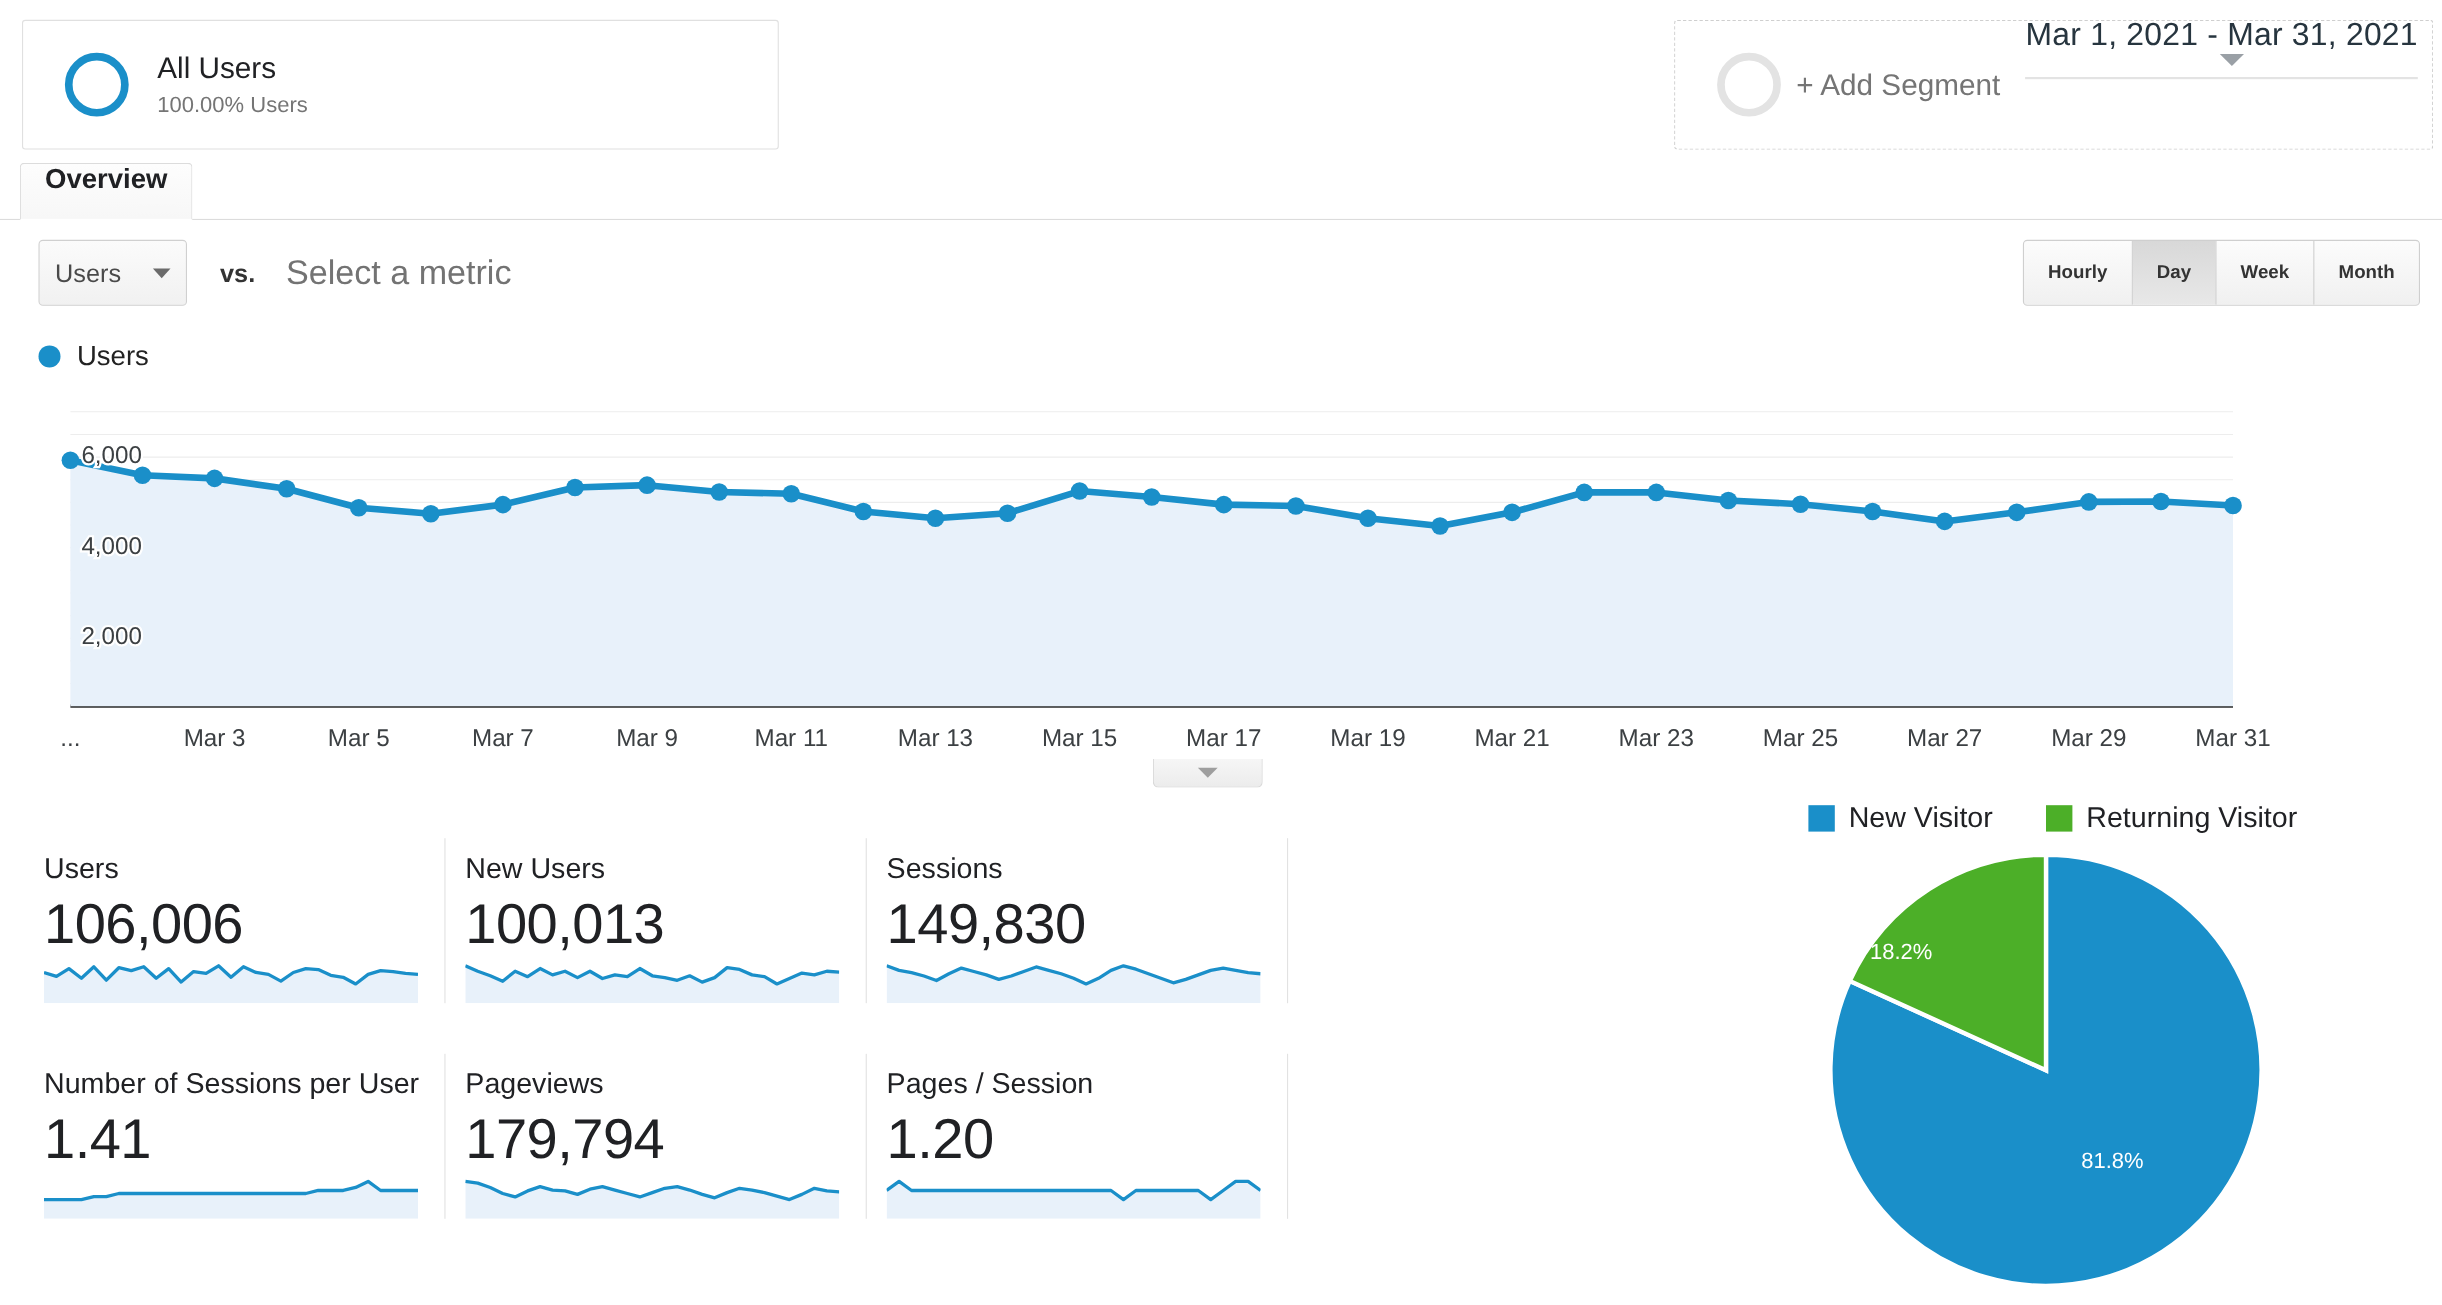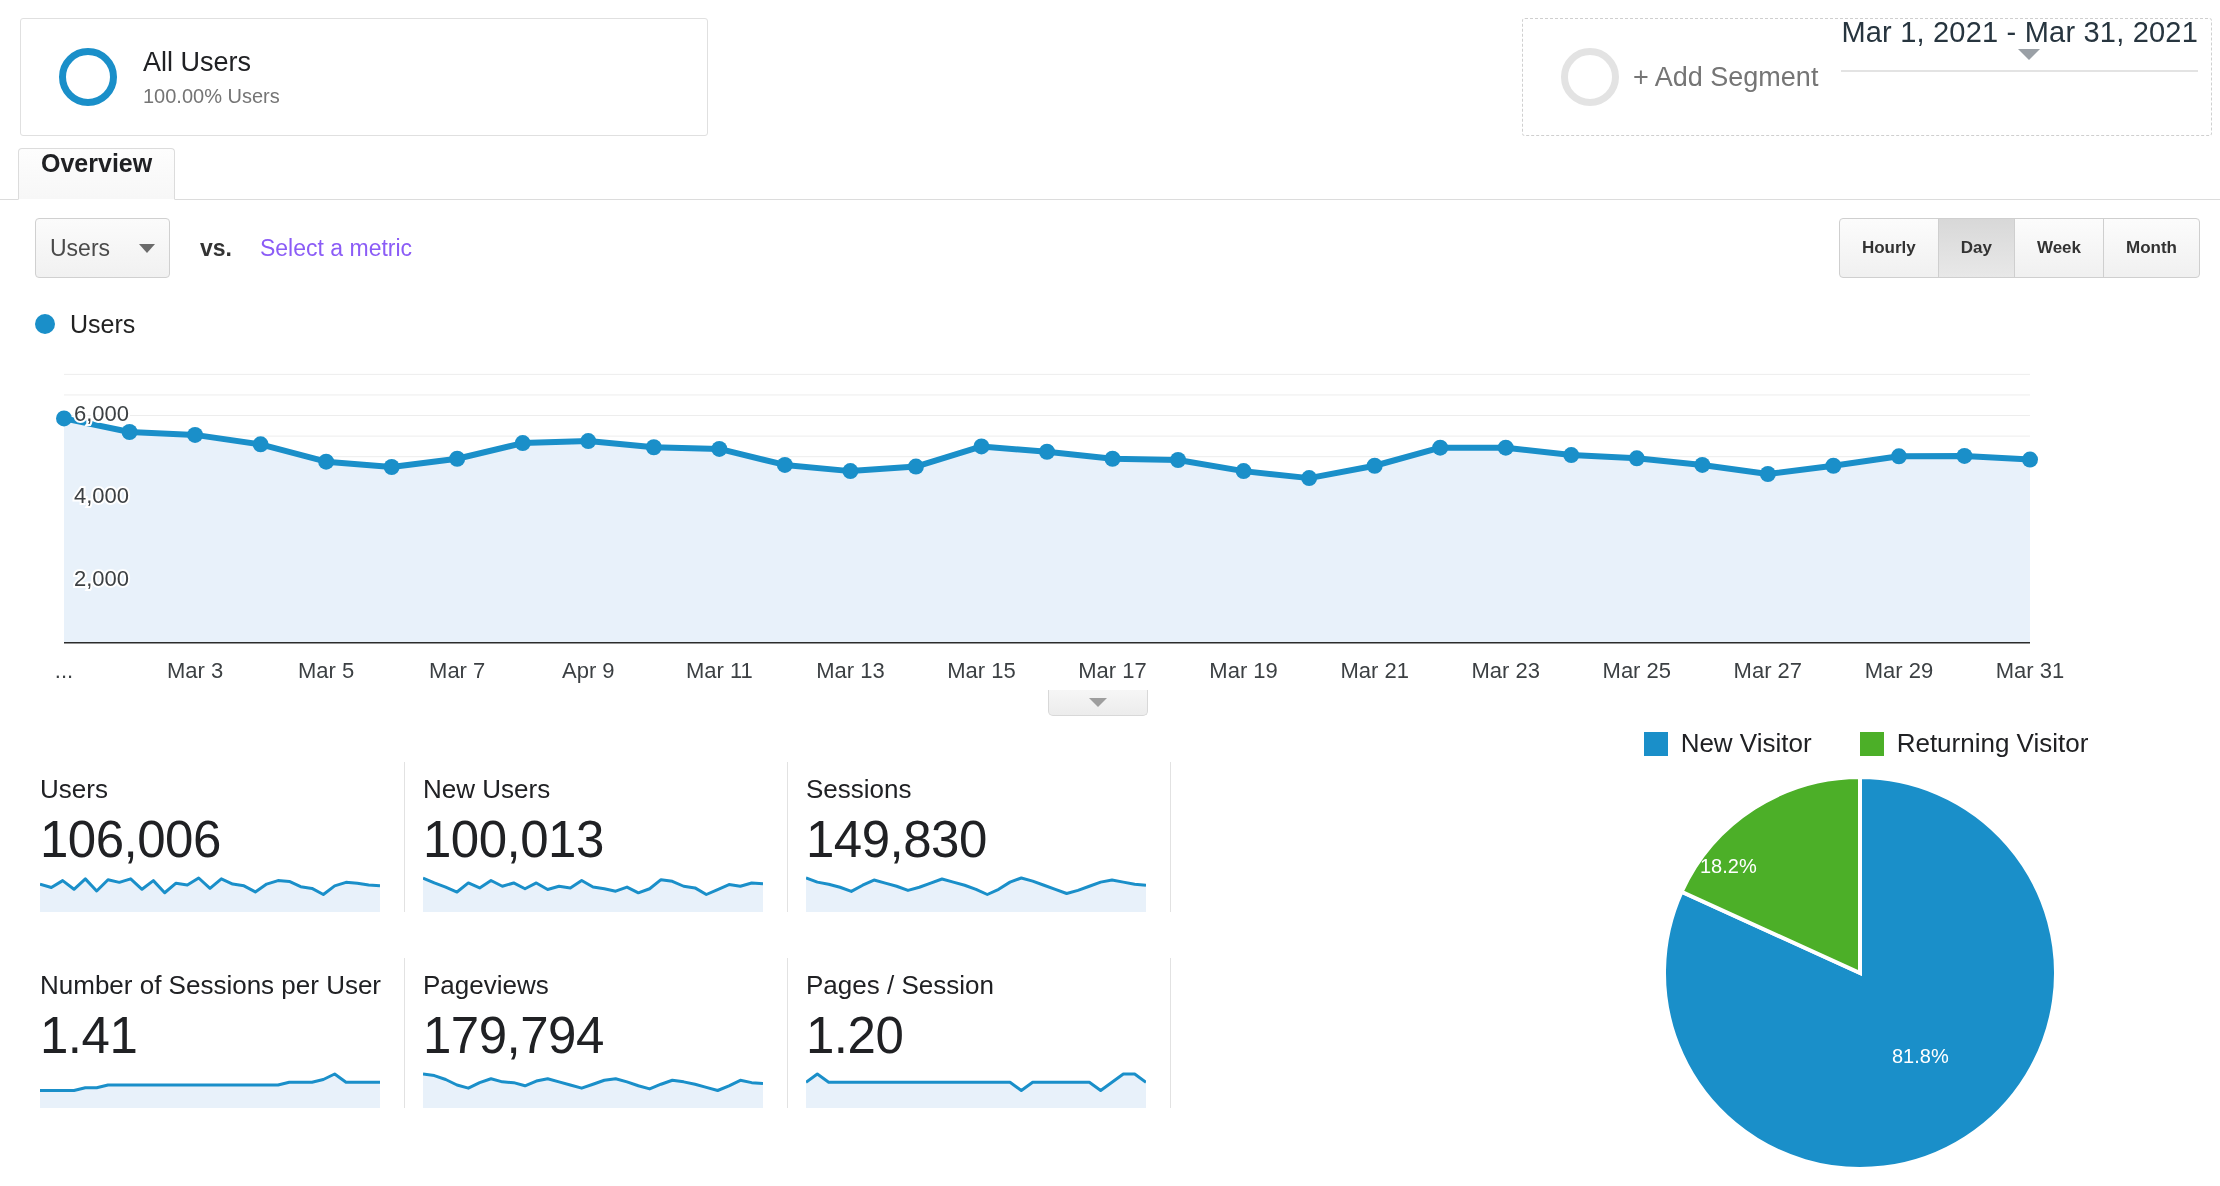--- a/index.html
+++ b/index.html
@@ -96,21 +96,21 @@
     margin-left: 15px;
   }
   .dd-caret {
     width: 0; height: 0;
     border-left: 8px solid transparent;
     border-right: 8px solid transparent;
     border-top: 9px solid #6b6b6b;
   }
   .vs { font-size: 23px; font-weight: bold; color: #333; margin-left: 30px; }
   .metric-link {
-    font-size: 23px; color: #8b5cf6; margin-left: 28px; cursor: pointer;
+    font-size: 31px; color: #737373; margin-left: 28px; cursor: pointer;
   }
 
   .granularity {
     position: absolute; right: 20px; top: 18px;
     display: flex;
     border: 1px solid #cfcfcf; border-radius: 4px;
     overflow: hidden;
     background: linear-gradient(#fcfcfc, #f0f0f0);
   }
   .gran-btn {
@@ -311,21 +311,21 @@
         <text x="46" y="149.2941176470588" font-family="&quot;Liberation Sans&quot;, sans-serif" font-size="22" fill="#3c4043" stroke="#ffffff" stroke-width="4" paint-order="stroke">4,000</text>
         <text x="46" y="66.94117647058823" font-family="&quot;Liberation Sans&quot;, sans-serif" font-size="22" fill="#3c4043" stroke="#ffffff" stroke-width="4" paint-order="stroke">6,000</text>
       </svg>
   </div>
 
   <div class="xaxis">
       <span class="xtick" style="left: 36px;">...</span>
       <span class="xtick" style="left: 167.067px;">Mar 3</span>
       <span class="xtick" style="left: 298.133px;">Mar 5</span>
       <span class="xtick" style="left: 429.2px;">Mar 7</span>
-      <span class="xtick" style="left: 560.267px;">Apr 9</span>
+      <span class="xtick" style="left: 560.267px;">Mar 9</span>
       <span class="xtick" style="left: 691.333px;">Mar 11</span>
       <span class="xtick" style="left: 822.4px;">Mar 13</span>
       <span class="xtick" style="left: 953.467px;">Mar 15</span>
       <span class="xtick" style="left: 1084.53px;">Mar 17</span>
       <span class="xtick" style="left: 1215.6px;">Mar 19</span>
       <span class="xtick" style="left: 1346.67px;">Mar 21</span>
       <span class="xtick" style="left: 1477.73px;">Mar 23</span>
       <span class="xtick" style="left: 1608.8px;">Mar 25</span>
       <span class="xtick" style="left: 1739.87px;">Mar 27</span>
       <span class="xtick" style="left: 1870.93px;">Mar 29</span>

